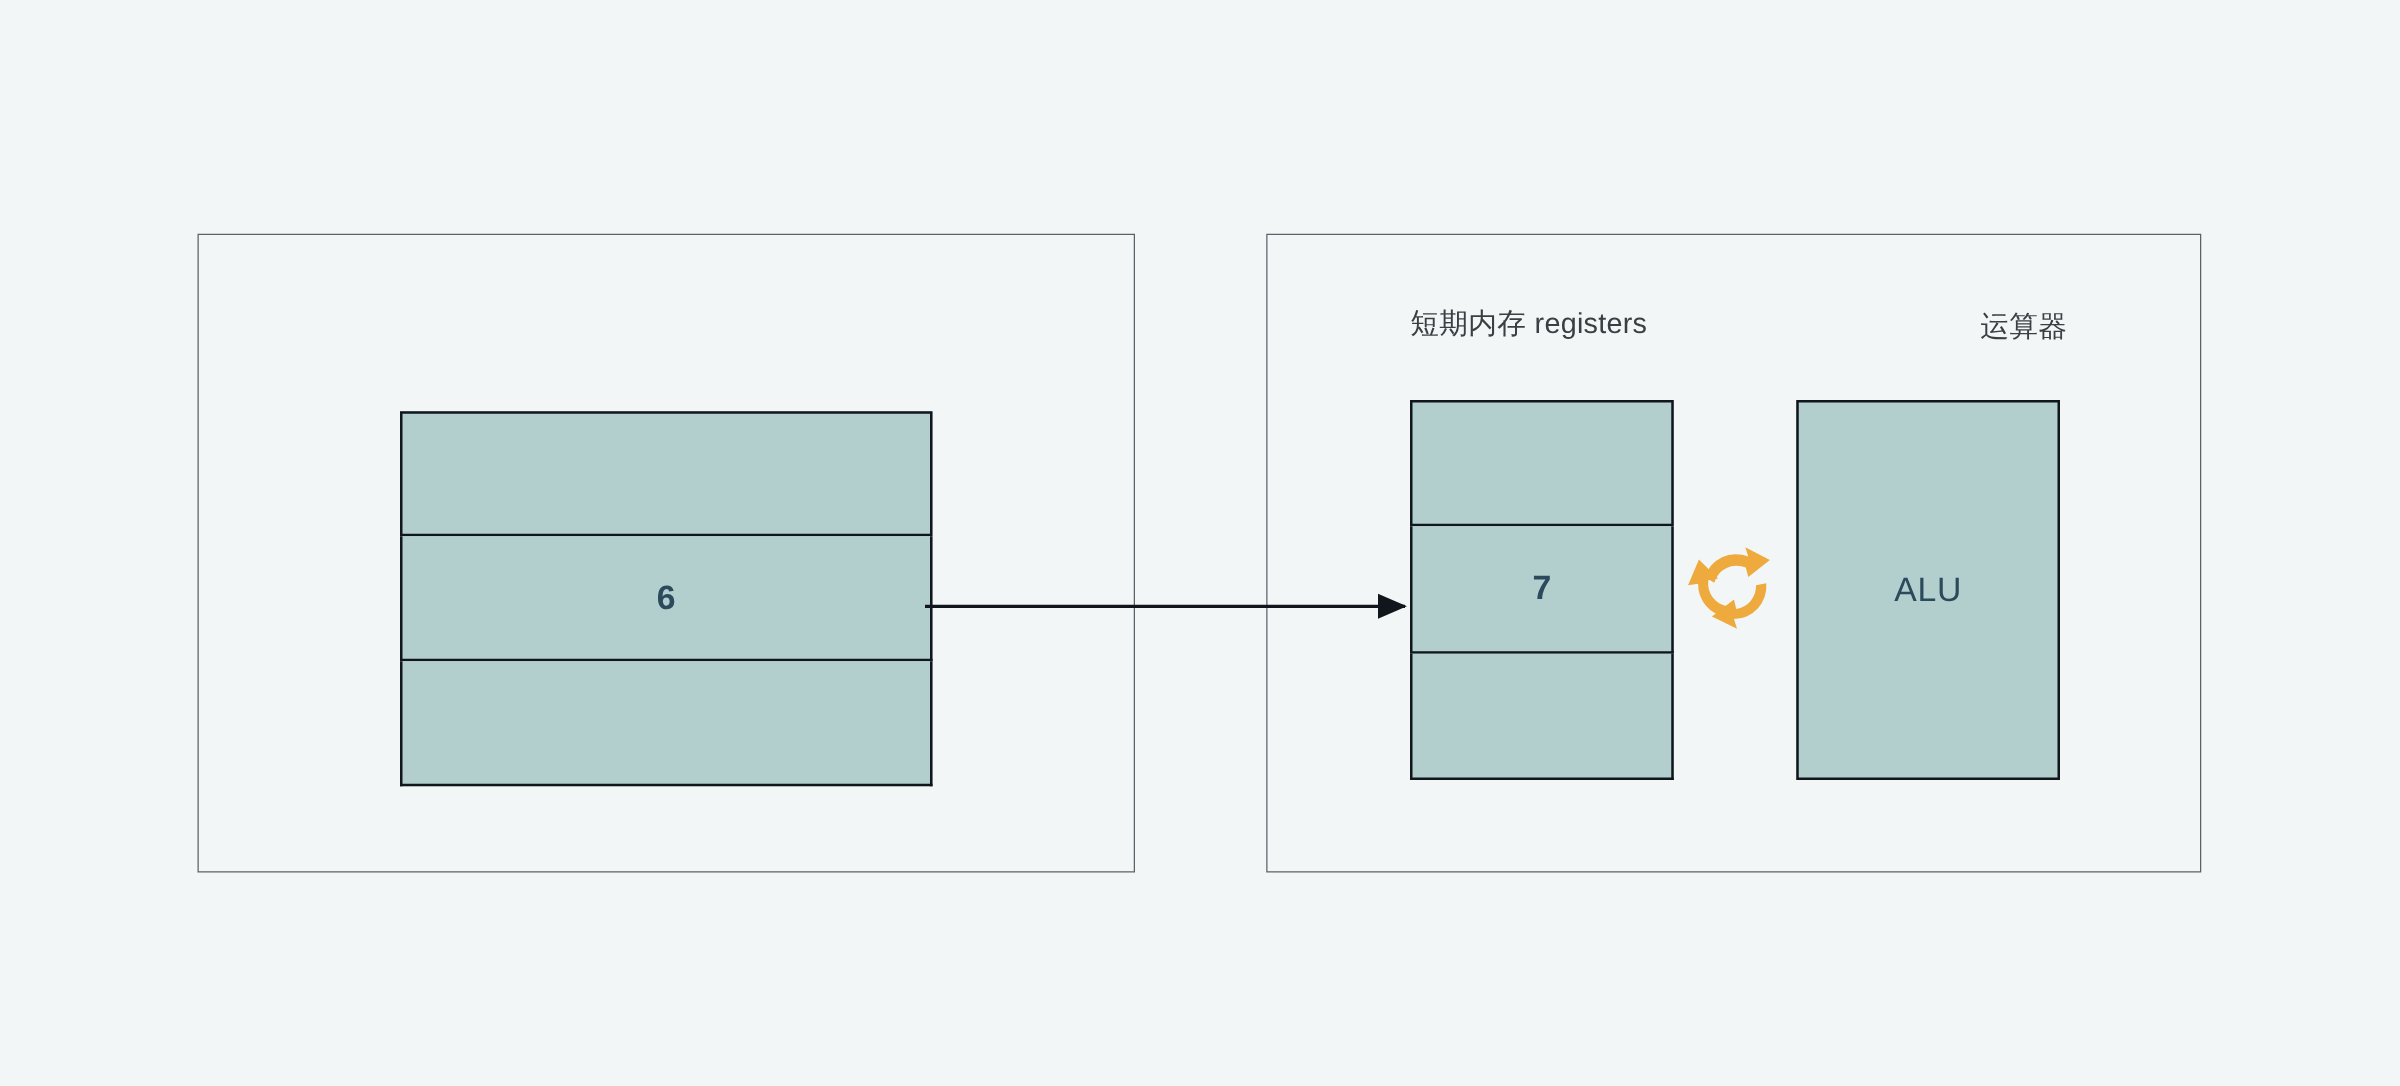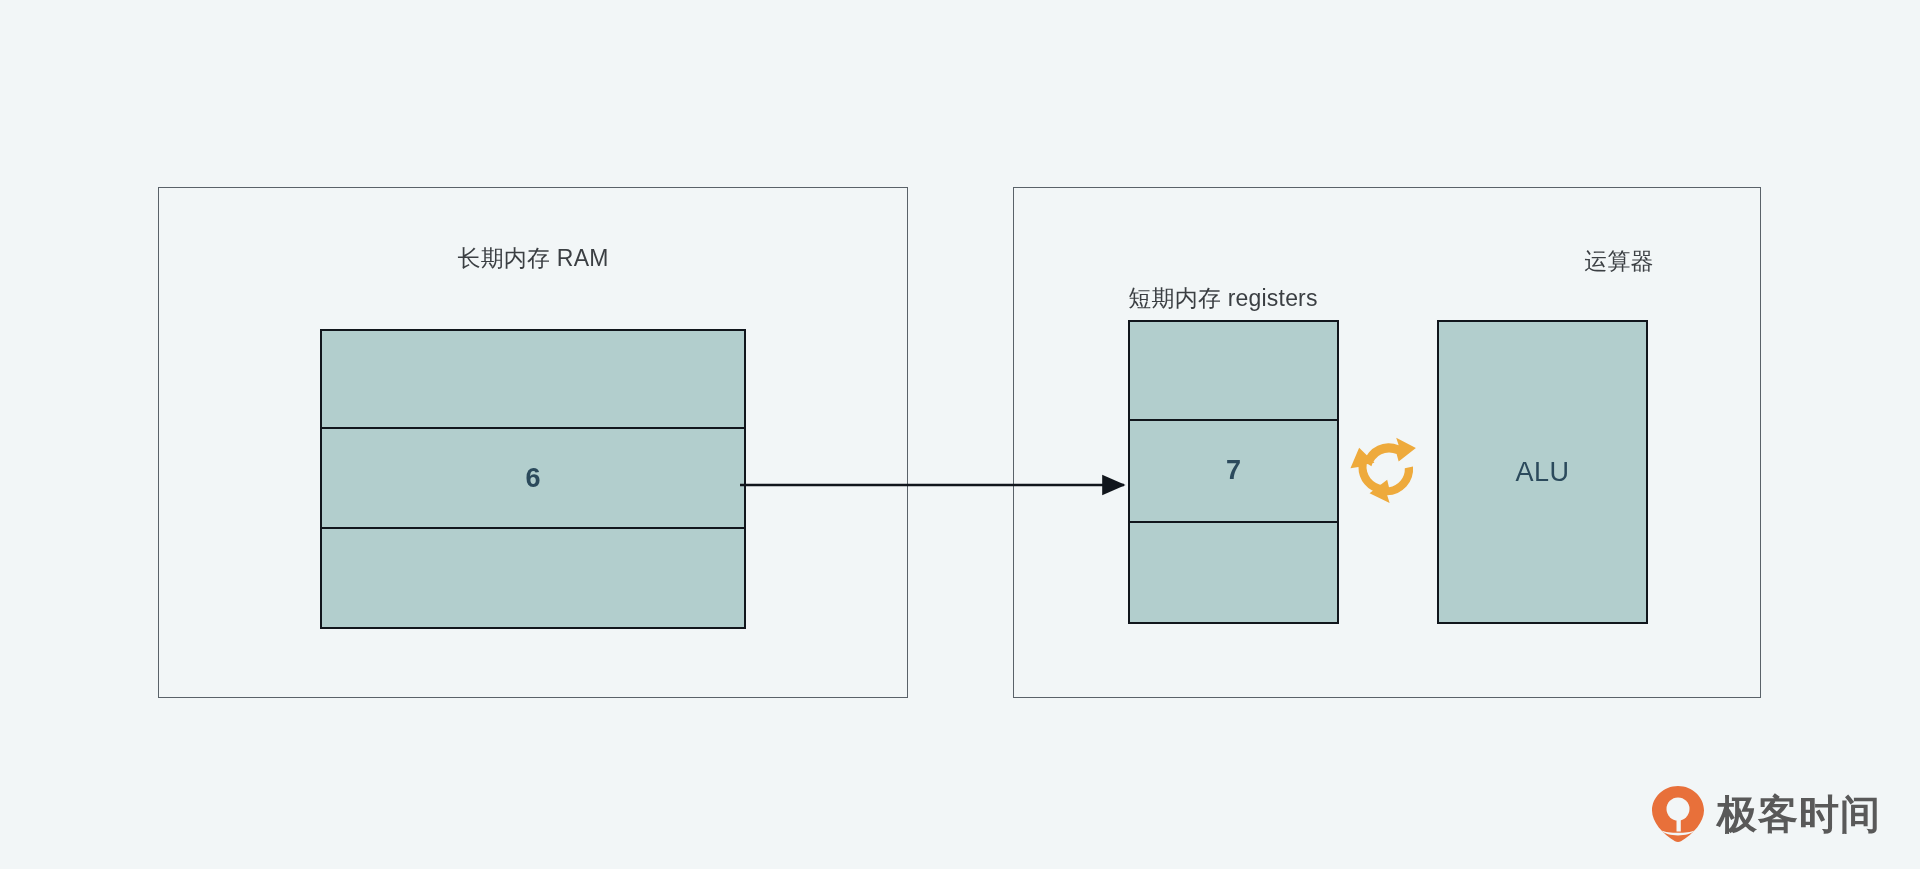--- a/index.html
+++ b/index.html
@@ -37,21 +37,21 @@
   .panel-caption {
     position: absolute;
     font-size: 23px;
     color: #3b3f43;
     white-space: nowrap;
     letter-spacing: 0.2px;
     text-align: center;
     line-height: 1;
   }
   #caption-ram       { left: 158px; top: 247px; width: 750px; }
-  #caption-registers { left: 1013px; top: 247px; width: 420px; margin-top: 40px; }
+  #caption-registers { left: 1013px; top: 247px; width: 420px; }
   #caption-alu       { left: 1504px; top: 250px; width: 230px; }
 
   
   .cell-stack {
     position: absolute;
     box-sizing: border-box;
   }
   .mem-cell {
     box-sizing: border-box;
     background: #b2cecd;
@@ -124,21 +124,20 @@
     white-space: nowrap;
   }
 </style>
 </head>
 <body>
 
 <div id="canvas">
 
   <div class="panel" id="panel-ram"></div>
 
-  <div class="panel-caption" id="caption-ram">长期内存 RAM</div>
 
   <div class="cell-stack" id="stack-ram">
     <div class="mem-cell"></div>
     <div class="mem-cell">6</div>
     <div class="mem-cell"></div>
   </div>
 
   <div class="panel" id="panel-cpu"></div>
 
   <div class="panel-caption" id="caption-registers">短期内存 registers</div>
@@ -184,26 +183,14 @@
       <path d="M41.0,79.8
                A32,32 0 0 1 14.0,47.5
                L4.2,49.0
                L14.8,24.0
                L33.5,42.5
                L24.0,44.2
                A22.5,22.5 0 0 0 44.0,69.8 Z"></path>
     </g>
   </svg>
 
-  <div id="watermark">
-    <svg id="watermark-mark" viewBox="0 0 56 58">
-      <path d="M28,1 C13.6,1 2,12.2 2,25.6 C2,37.0 12.5,49.0 25.0,56.2
-               C26.9,57.3 29.1,57.3 31.0,56.2 C43.5,49.0 54,37.0 54,25.6
-               C54,12.2 42.4,1 28,1 Z" fill="#e8703a"></path>
-      <circle cx="28" cy="24" r="11.5" fill="#f2f6f7"></circle>
-      <path d="M26.5,17.5 L30.8,17.5 L30.8,46.5 L26.5,46.5 Z" fill="#f2f6f7"></path>
-      <path d="M26.8,17.6 L20.6,24.6 L26.8,24.6 Z" fill="#f2f6f7"></path>
-      <path d="M11.5,45.5 C17.0,52.0 39.0,52.0 44.5,45.5 C38.0,48.6 18.0,48.6 11.5,45.5 Z" fill="#f2f6f7"></path>
-    </svg>
-    <div id="watermark-text">极客时间</div>
-  </div>
 
 </div>
 
 </body></html>

